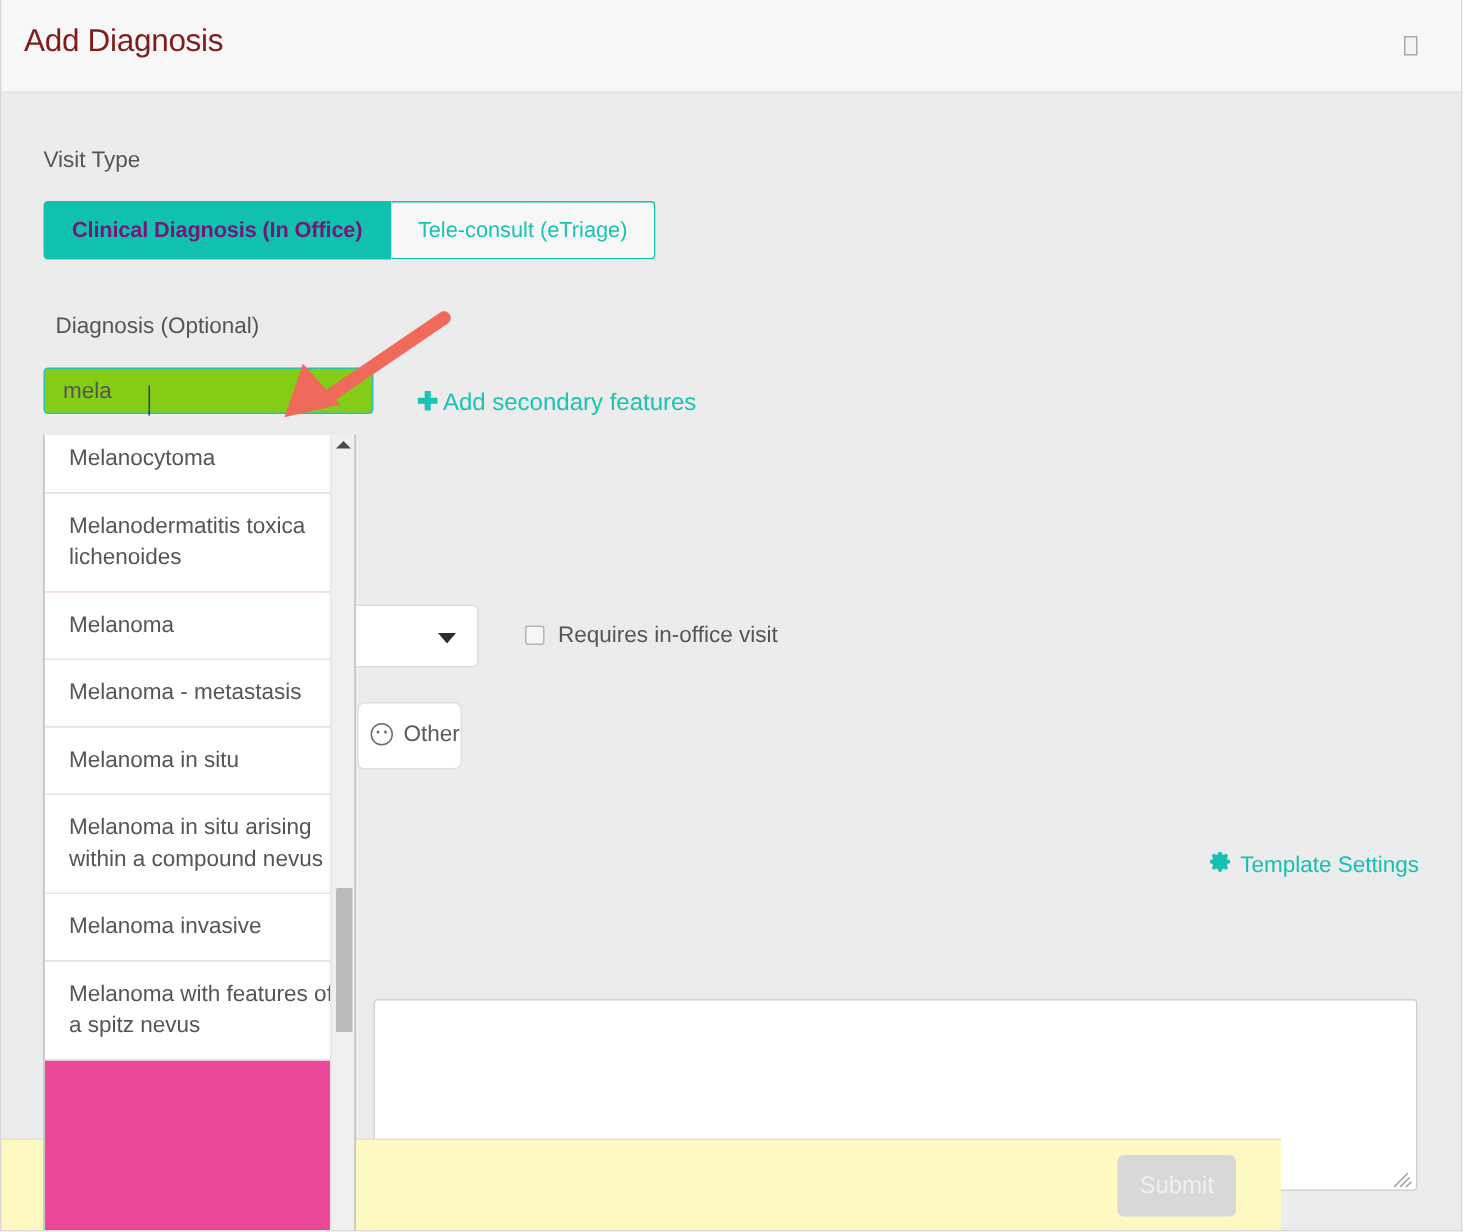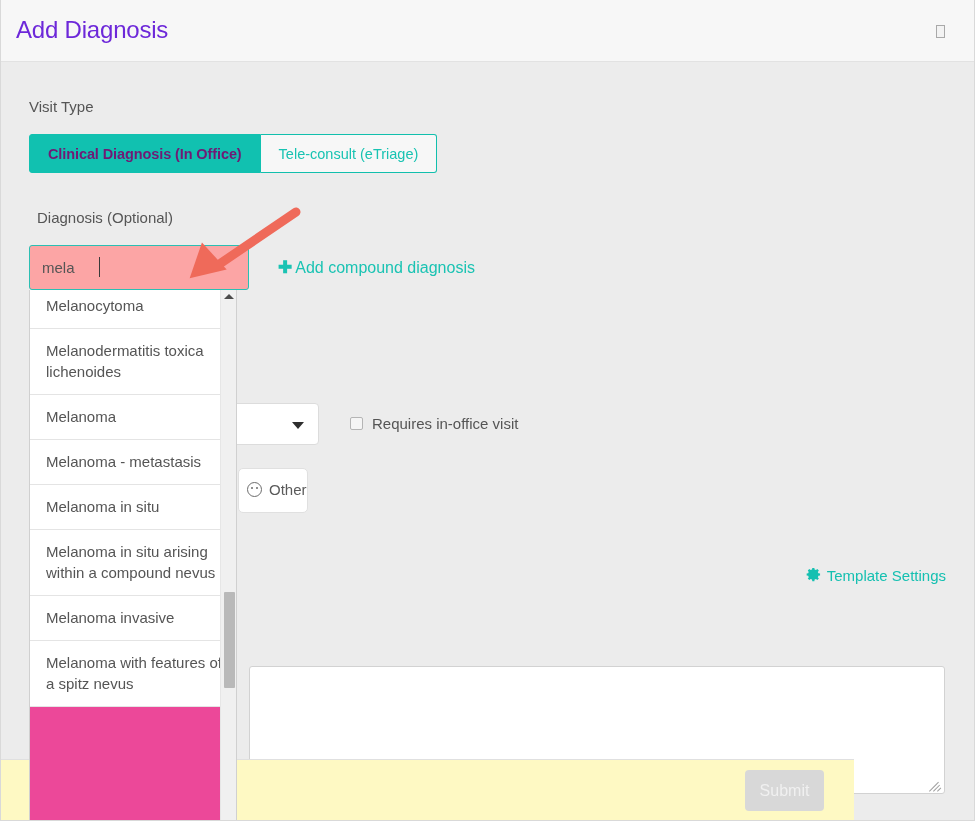--- a/index.html
+++ b/index.html
@@ -26,22 +26,22 @@
     position: absolute;
     left: 0; top: 0;
     width: 975px;
     height: 62px;
     background: #f7f7f7;
     border-bottom: 1px solid #e2e2e2;
   }
   .modal-title {
     position: absolute;
     left: 15px; top: 16px;
-    font-size: 24px;
-    color: #6d28d9;
+    font-size: 21px;
+    color: #7f1d1d;
     letter-spacing: -0.2px;
     white-space: nowrap;
   }
   .close-btn {
     position: absolute;
     right: 28px; top: 20px;
     width: 16px; height: 20px;
     font-size: 15px;
     color: #9a9a9a;
     line-height: 20px;
@@ -105,24 +105,24 @@
   .btn-toggle:first-child { border-radius: 3px 0 0 3px; }
   .btn-toggle:last-child  { border-radius: 0 3px 3px 0; border-left: none; }
 
   
   .diagnosis-input-wrap {
     position: absolute;
     left: 28px; top: 183px;
     width: 220px; height: 45px;
   }
   .diagnosis-input {
-    width: 220px; height: 45px;
+    width: 220px; height: 31px;
     border: 1px solid #2bbfb3;
     border-radius: 3px;
-    background: #fca5a5;
+    background: #84cc16;
     font-size: 15px;
     color: #555;
     padding: 0 12px;
     outline: none;
     font-family: "Liberation Sans", sans-serif;
   }
   .caret {
     position: absolute;
     left: 70px; top: 12px;
     width: 1px; height: 20px;
@@ -394,21 +394,21 @@
           <div class="ac-item">Melanoma invasive</div>
           <div class="ac-item">Melanoma with features of a spitz nevus</div>
         </div>
       <div class="ac-scrollbar">
         <div class="sb-arrow-up"></div>
         <div class="sb-thumb"></div>
       </div>
     </div>
 
     <div class="add-secondary">
-      <span class="plus-icon">✚</span><span>Add compound diagnosis</span>
+      <span class="plus-icon">✚</span><span>Add secondary features</span>
     </div>
 
     <div class="laterality-select">
       <div class="select-caret"></div>
     </div>
 
     <div class="checkbox-row">
       <span class="cbox"></span>
       <span class="cbox-label">Requires in-office visit</span>
     </div>

